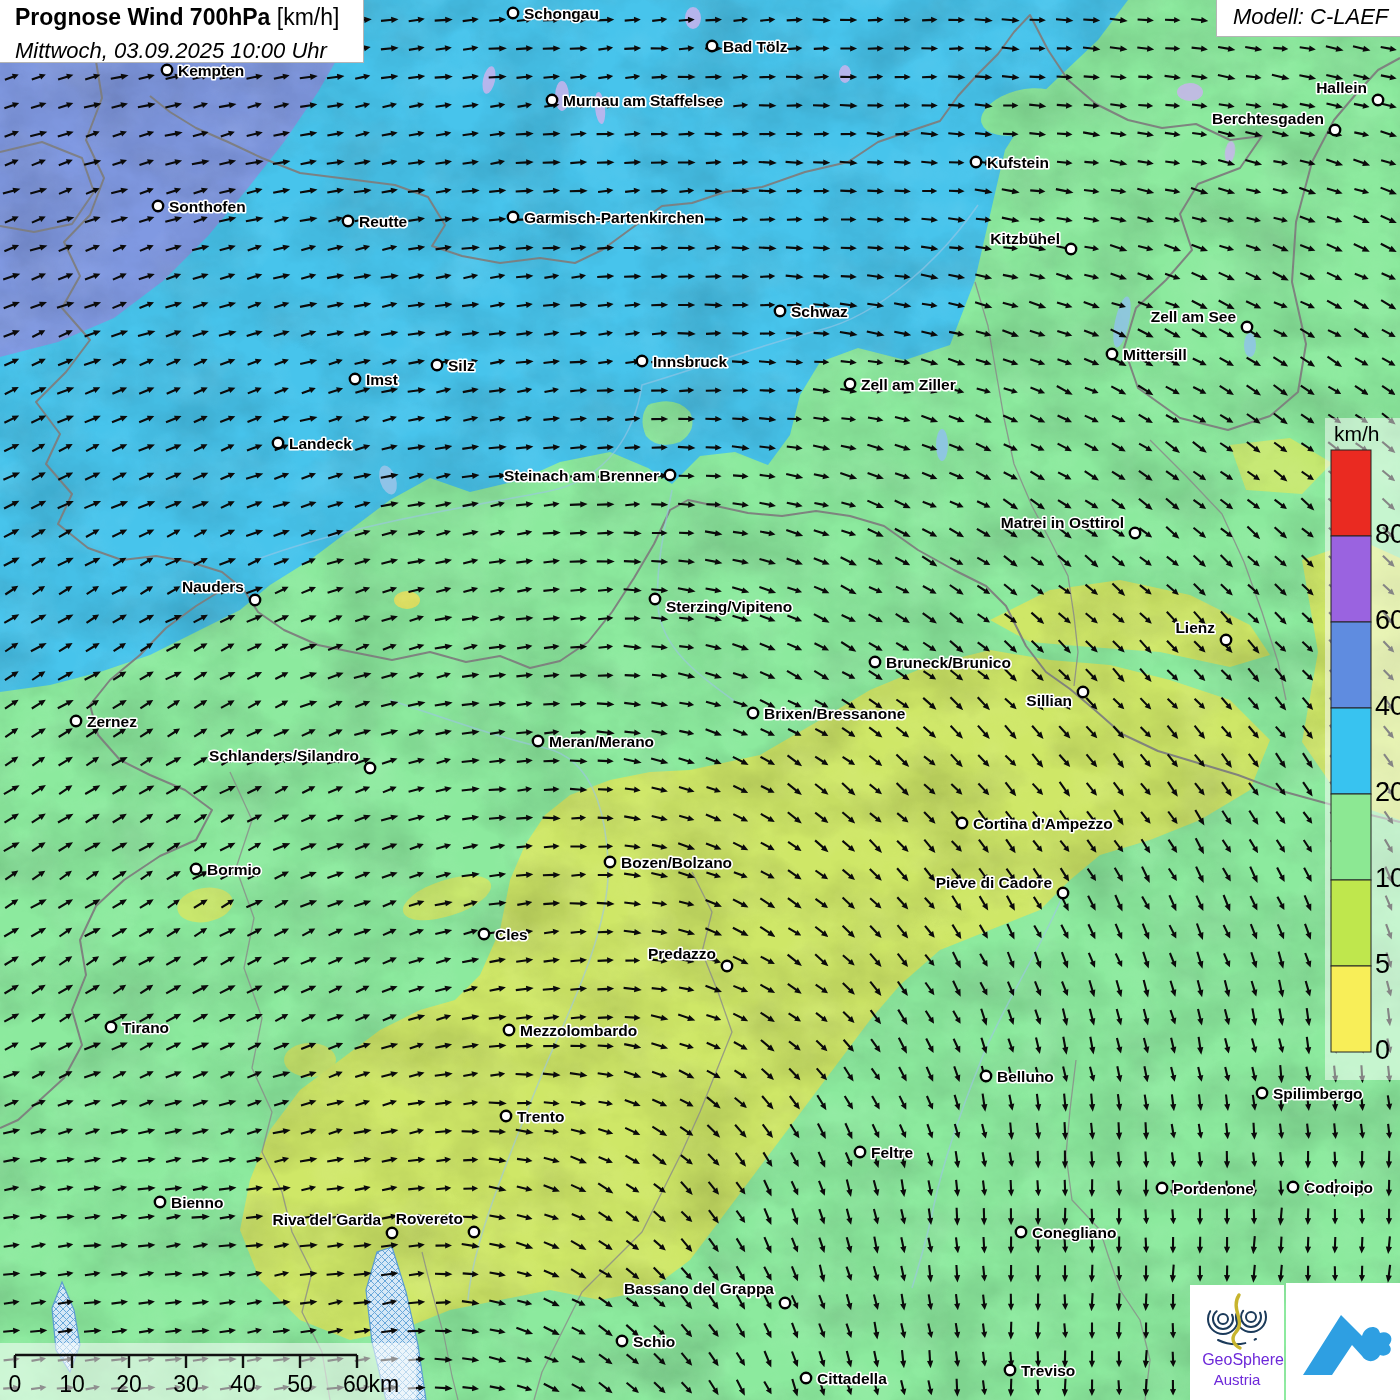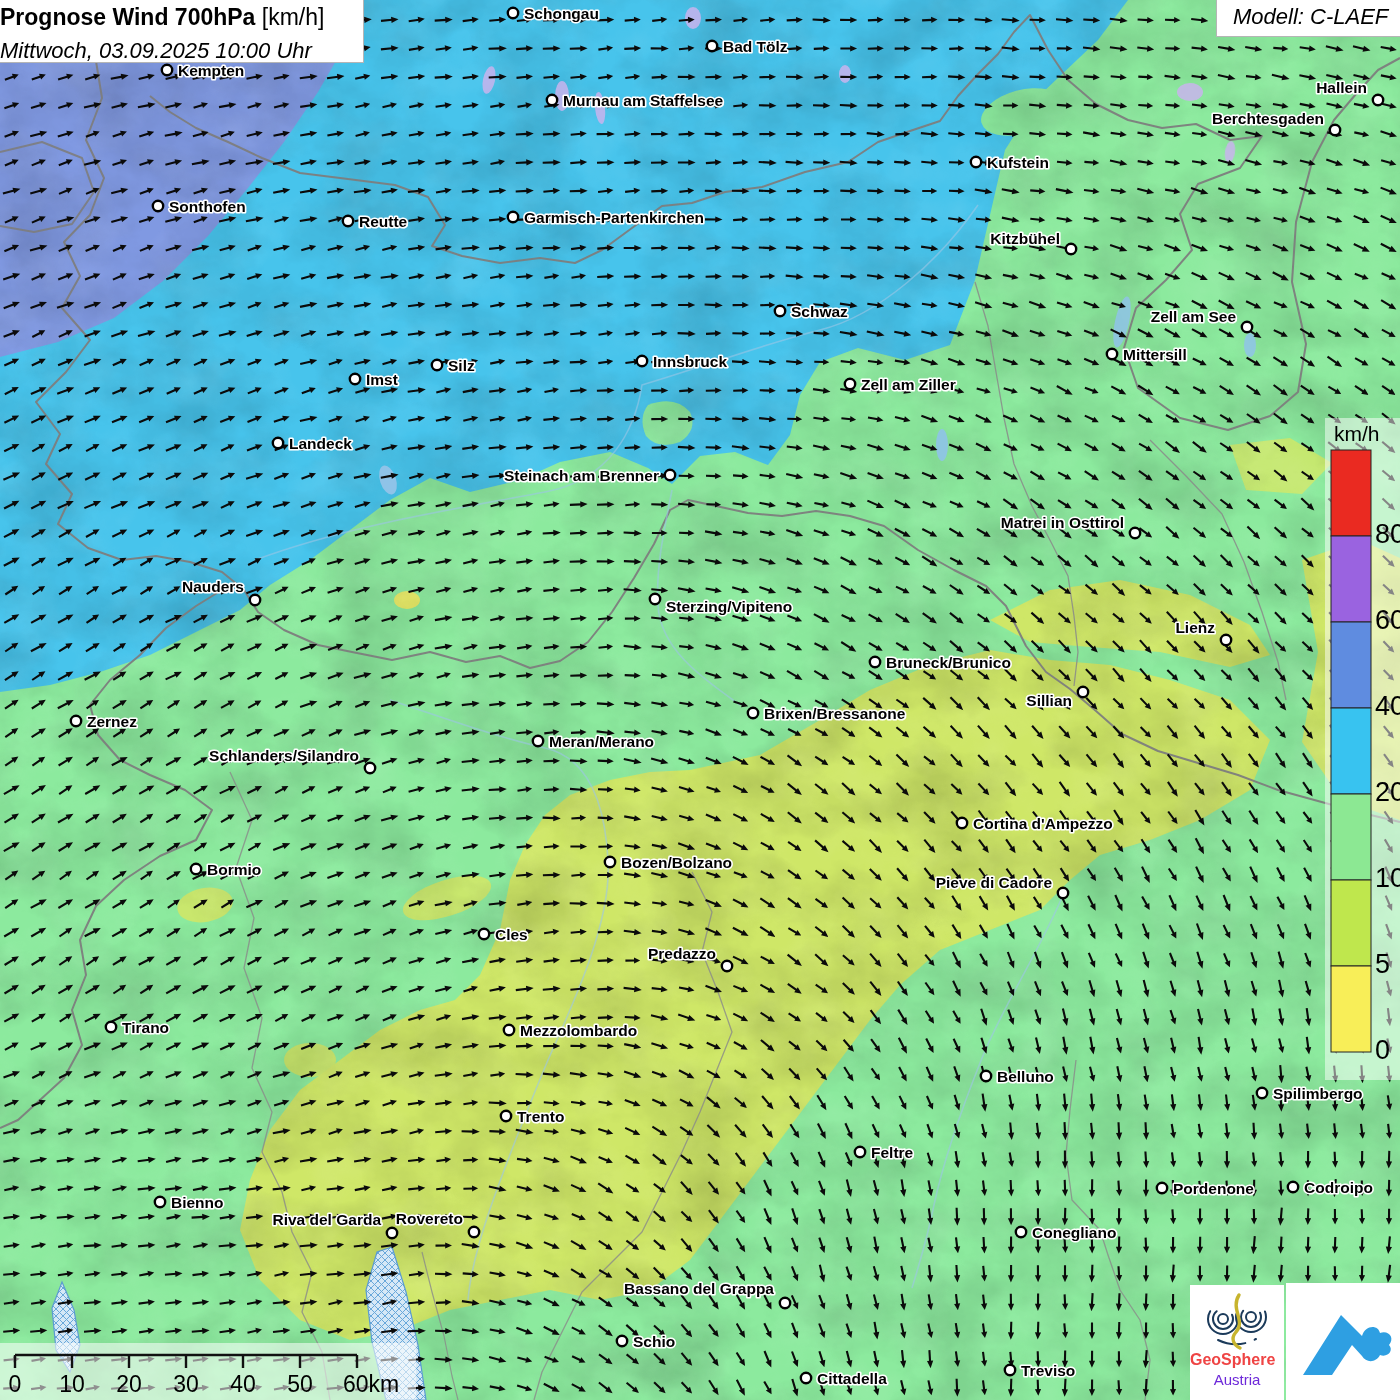--- a/index.html
+++ b/index.html
@@ -6,30 +6,30 @@
   #stage{
     position:relative;width:1400px;height:1400px;overflow:hidden;
     font-family:"Liberation Sans","DejaVu Sans",sans-serif;
     background:#8cea9e;
   }
   #map{position:absolute;left:0;top:0;}
   .panel{
     position:absolute;background:#ffffff;border:1px solid #b5b5b5;
     box-sizing:border-box;color:#000;
   }
-  #title-box{left:0;top:0;width:364px;height:63px;padding:4px 0;border-left:none;border-top:none;}
+  #title-box{left:0;top:0;width:364px;height:63px;padding:4px 15px;border-left:none;border-top:none;}
   #title-line1{font-size:23px;font-weight:bold;white-space:nowrap;}
   #title-line1 .unit{font-weight:normal;}
   #title-line2{font-size:22px;font-style:italic;white-space:nowrap;margin-top:7px;}
   #model-box{right:0;top:0;width:184px;height:37px;padding:4px 16px;border-right:none;border-top:none;
     font-size:22px;font-style:italic;text-align:right;white-space:nowrap;}
   #geosphere-box{left:1190px;top:1285px;width:94px;height:115px;border:none;}
   #partner-box{left:1286px;top:1283px;width:114px;height:117px;border:none;}
-  .brand-org{position:absolute;left:0;right:0;top:66px;text-align:left;
-    font-size:16px;font-weight:bold;color:#ef4444;letter-spacing:0px;}
+  .brand-org{position:absolute;left:0;right:0;top:66px;text-align:right;
+    font-size:16px;font-weight:normal;color:#6d28d9;letter-spacing:0px;}
   .brand-country{position:absolute;left:0;right:0;top:86px;text-align:center;
     font-size:15px;color:#6d28d9;}
   svg text{font-family:"Liberation Sans","DejaVu Sans",sans-serif;}
 </style>
 </head>
 <body>
 
 <div id="stage">
 <svg id="map" width="1400" height="1400" viewBox="0 0 1400 1400">
   <defs>

